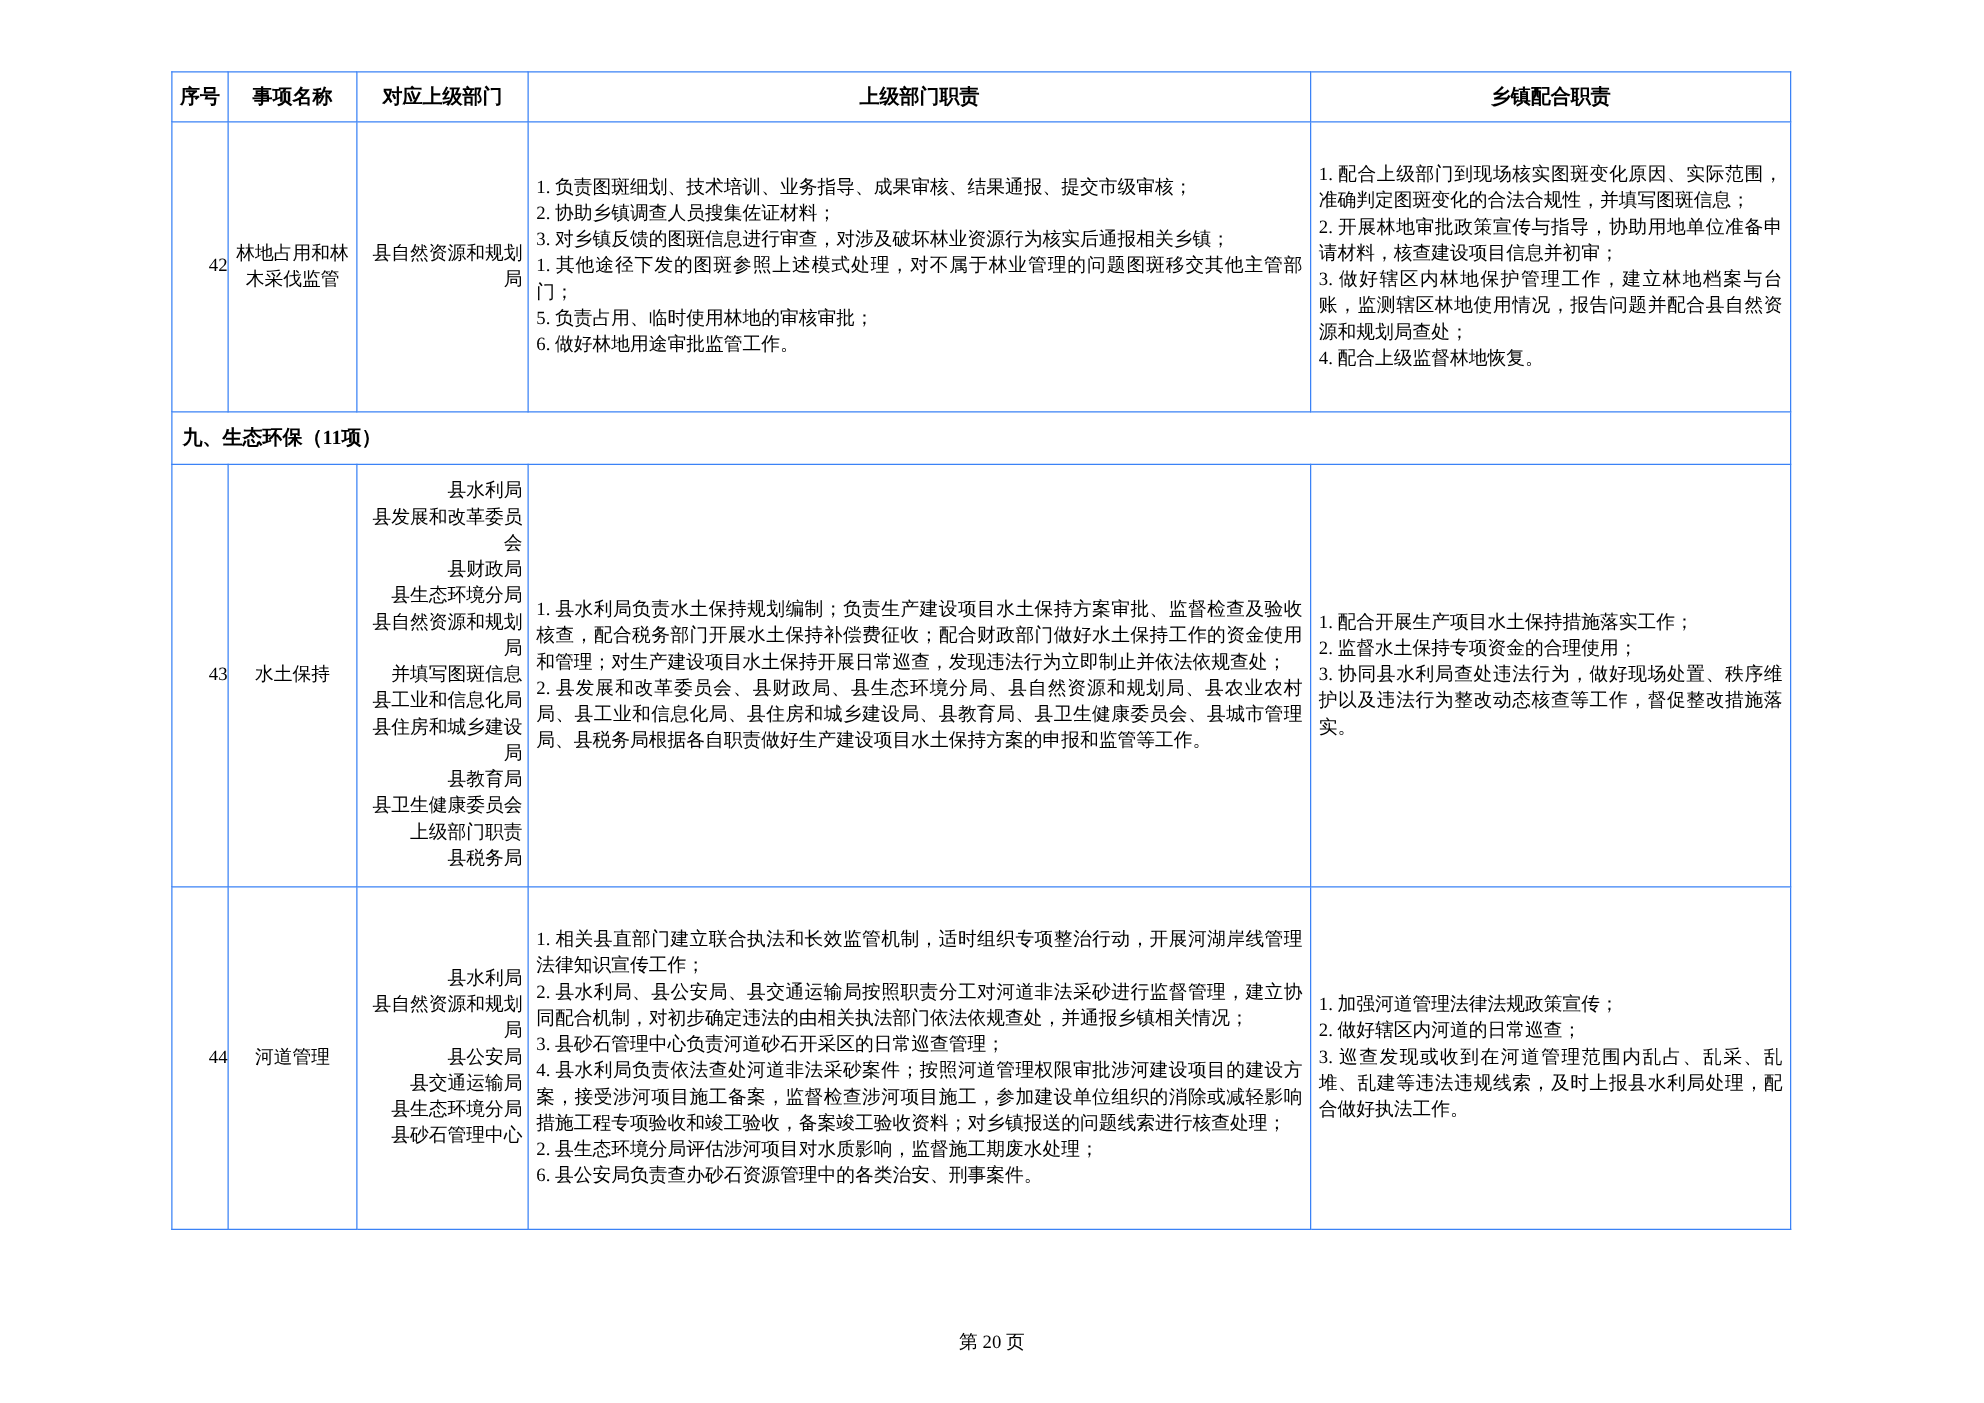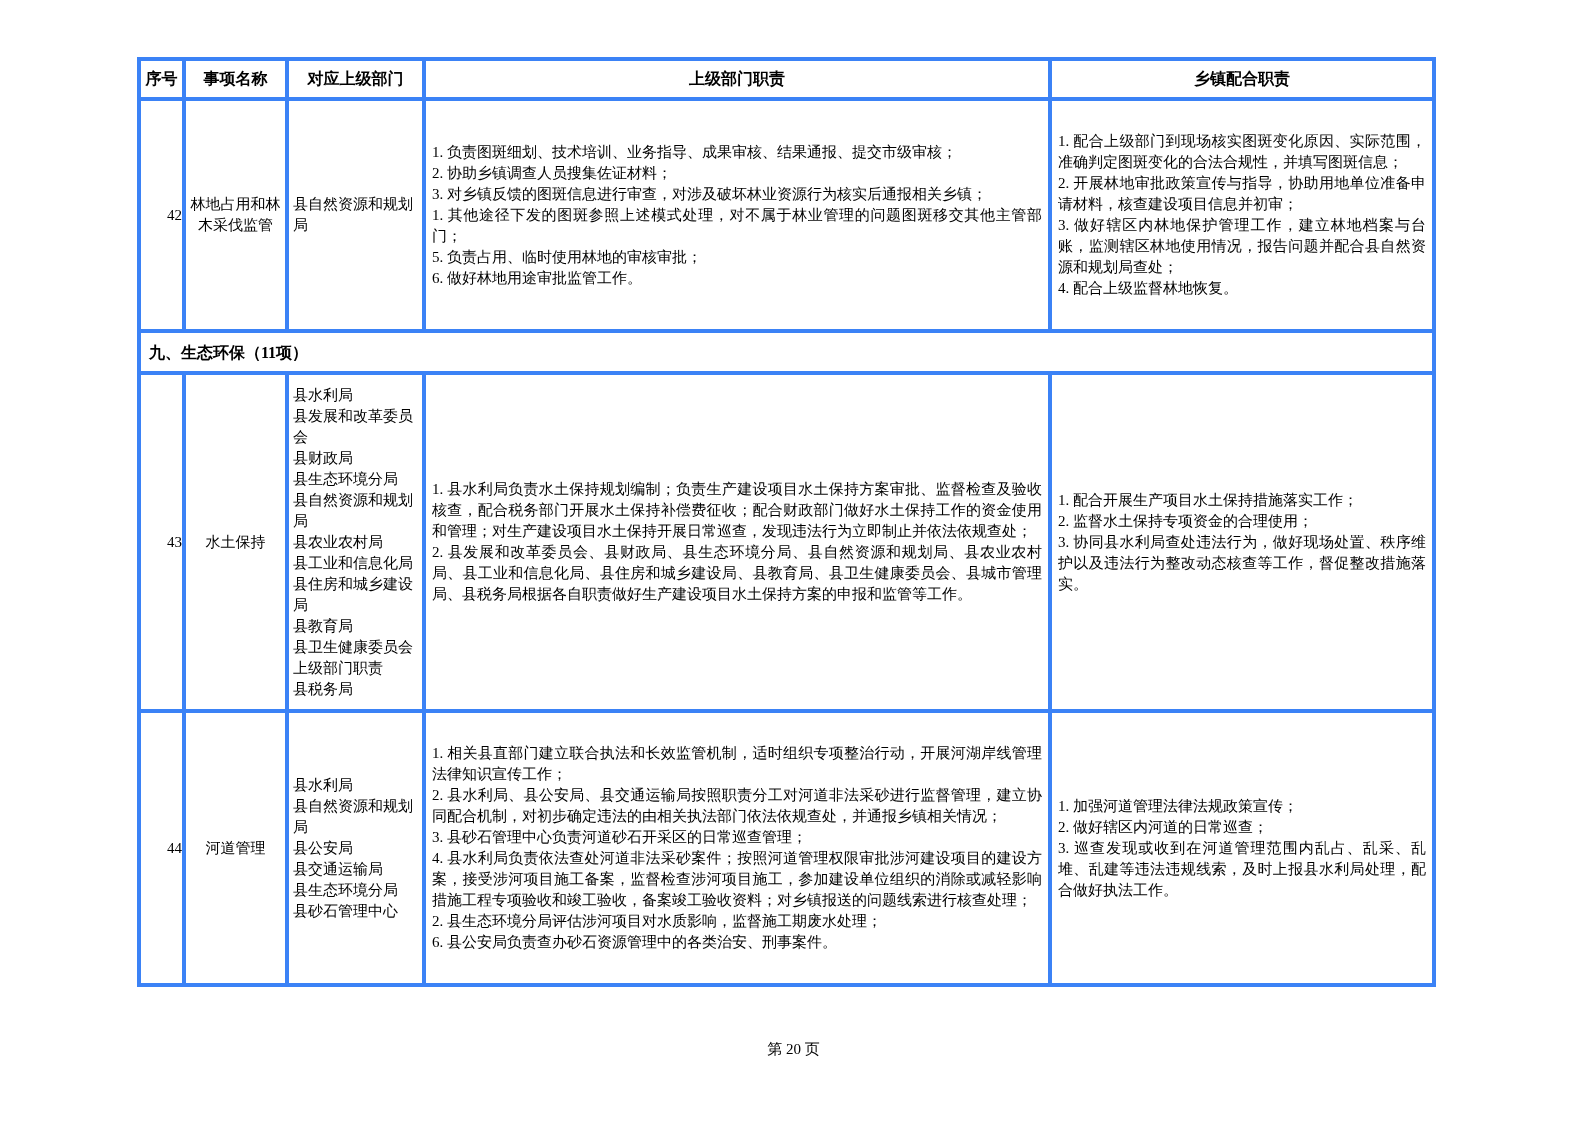--- a/index.html
+++ b/index.html
@@ -17,55 +17,55 @@
     width: 1587px;
     height: 1122px;
     padding: 57px 0 0 137px;
   }
   table.doc-table {
     border-collapse: collapse;
     table-layout: fixed;
     width: 1295px;
   }
   .doc-table th, .doc-table td {
-    border: 4px solid #3b82f6;
+    border: 1px solid #3b82f6;
   }
   .doc-table th {
     font-weight: bold;
     font-size: 16px;
     text-align: center;
     vertical-align: middle;
     height: 40px;
     padding: 2px 2px;
   }
   .doc-table td {
     font-size: 15px;
     line-height: 21px;
     vertical-align: middle;
   }
   .c-no   { text-align: right; }
   .c-name { text-align: center; padding: 2px 4px; }
   .c-dept { text-align: center; padding: 2px 4px; }
   .c-duty { text-align: justify; padding: 4px 6px; }
   .duty-item { text-align: justify; }
-  .dept-item { text-align: left; }
+  .dept-item { text-align: right; }
   tr.r42 { height: 232px; }
   tr.r43 { height: 338px; }
   tr.r44 { height: 274px; }
   tr.section-row td {
     font-weight: bold;
     font-size: 16px;
     height: 42px;
     padding: 2px 8px;
     text-align: left;
     vertical-align: middle;
   }
   .footer {
     position: absolute;
-    top: 1040px;
+    top: 1064px;
     left: 0;
     width: 1587px;
     text-align: center;
     font-size: 15px;
   }
 </style>
 </head>
 <body>
 
 <div class="page">
@@ -117,21 +117,21 @@
 
       <tr class="r43">
         <td class="c-no">43</td>
         <td class="c-name">水土保持</td>
         <td class="c-dept">
             <div class="dept-item">县水利局</div>
             <div class="dept-item">县发展和改革委员会</div>
             <div class="dept-item">县财政局</div>
             <div class="dept-item">县生态环境分局</div>
             <div class="dept-item">县自然资源和规划局</div>
-            <div class="dept-item">县农业农村局</div>
+            <div class="dept-item">并填写图斑信息</div>
             <div class="dept-item">县工业和信息化局</div>
             <div class="dept-item">县住房和城乡建设局</div>
             <div class="dept-item">县教育局</div>
             <div class="dept-item">县卫生健康委员会</div>
             <div class="dept-item">上级部门职责</div>
             <div class="dept-item">县税务局</div>
           </td>
         <td class="c-duty">
             <div class="duty-item">1. 县水利局负责水土保持规划编制；负责生产建设项目水土保持方案审批、监督检查及验收核查，配合税务部门开展水土保持补偿费征收；配合财政部门做好水土保持工作的资金使用和管理；对生产建设项目水土保持开展日常巡查，发现违法行为立即制止并依法依规查处；</div>
             <div class="duty-item">2. 县发展和改革委员会、县财政局、县生态环境分局、县自然资源和规划局、县农业农村局、县工业和信息化局、县住房和城乡建设局、县教育局、县卫生健康委员会、县城市管理局、县税务局根据各自职责做好生产建设项目水土保持方案的申报和监管等工作。</div>

